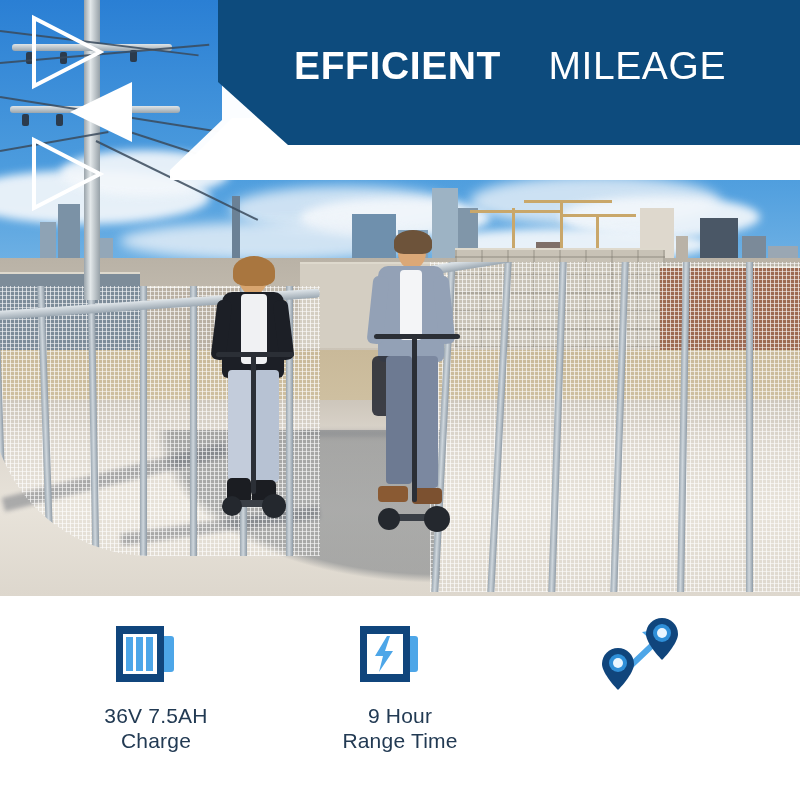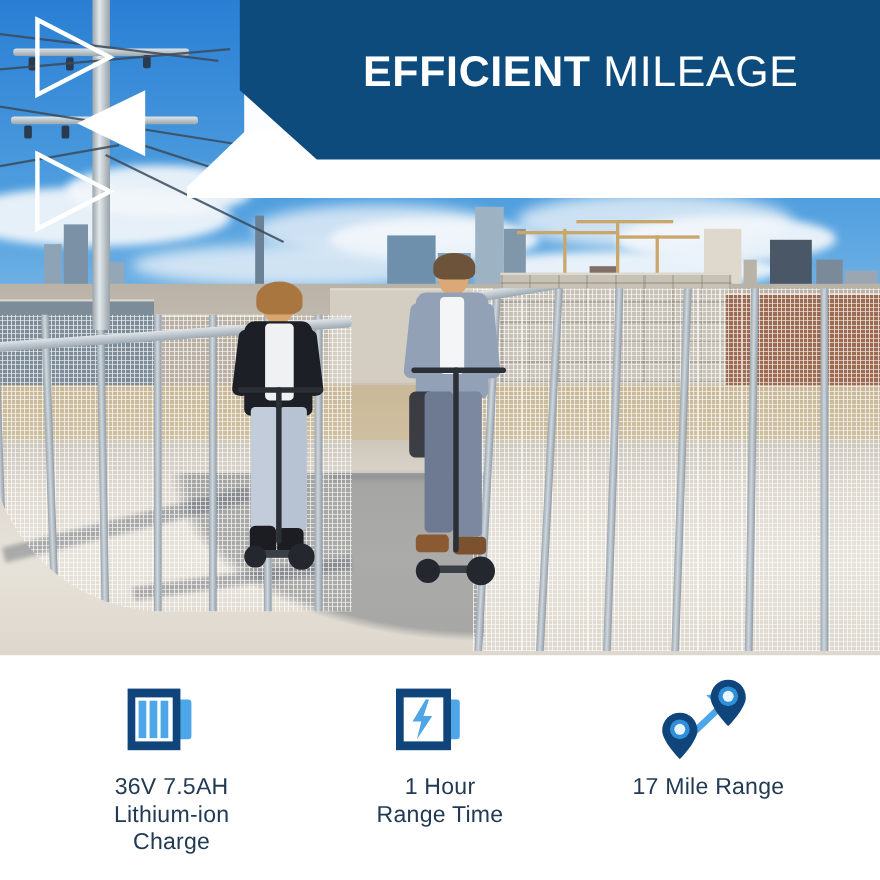--- a/index.html
+++ b/index.html
@@ -73,21 +73,21 @@
   .wheel { position:absolute; border-radius:50%; background:#24282e; }
 
   
   #tris { position:absolute; left:0; top:0; width:200px; height:230px; }
 
   
   #banner-wrap { position:absolute; left:170px; top:0; width:630px; height:180px; }
   #banner-title { position:absolute; right:74px; top:46px; white-space:nowrap;
     font-size:39px; letter-spacing:.6px; color:#ffffff; line-height:1; }
   #banner-title .strong { font-weight:bold; }
-  #banner-title .light  { font-weight:300; }
+  #banner-title .light  { font-weight:300;margin-left:36px; }
 
   
   #features { position:absolute; left:0; top:596px; width:800px; height:204px;
     background:#ffffff; display:flex; align-items:flex-start;
     padding:16px 34px 0 34px; }
   .feature { flex:1 1 0; display:flex; flex-direction:column; align-items:center; }
   .feat-icon { height:86px; display:flex; align-items:center; justify-content:center; }
   .feat-label { margin-top:6px; text-align:center; color:#223a53;
     font-size:21px; line-height:1.18; letter-spacing:.2px; }
 </style>
@@ -258,36 +258,35 @@
           <rect x="42" y="14" width="18" height="36" rx="3" fill="#4da6e8"></rect>
           <rect x="2" y="4" width="48" height="56" fill="#10457c"></rect>
           <rect x="9" y="12" width="34" height="40" fill="#ffffff"></rect>
           <rect x="12" y="15" width="7" height="34" fill="#4da6e8"></rect>
           <rect x="22" y="15" width="7" height="34" fill="#4da6e8"></rect>
           <rect x="32" y="15" width="7" height="34" fill="#4da6e8"></rect>
         </svg>
       </div>
       <div class="feat-label">
         <div>36V 7.5AH</div>
-        <div>Lithium-ion</div>
         <div>Charge</div>
       </div>
     </div>
 
     <div class="feature">
       <div class="feat-icon">
         <svg width="84" height="66" viewBox="0 0 84 66">
           <rect x="44" y="14" width="16" height="36" rx="3" fill="#4da6e8"></rect>
           <rect x="2" y="4" width="50" height="56" fill="#10457c"></rect>
           <rect x="9" y="12" width="36" height="40" fill="#ffffff"></rect>
           <polygon points="29,14 17,34 25,34 21,50 35,29 27,29 32,14" fill="#4da6e8"></polygon>
         </svg>
       </div>
       <div class="feat-label">
-        <div>1 Hour</div>
+        <div>9 Hour</div>
         <div>Range Time</div>
       </div>
     </div>
 
     <div class="feature">
       <div class="feat-icon">
         <svg width="96" height="78" viewBox="0 0 96 78">
 
           <g>
             <line x1="26" y1="58" x2="66" y2="20" stroke="#4da6e8" stroke-width="6" stroke-linecap="round"></line>
@@ -300,19 +299,16 @@
             <circle cx="66" cy="17" r="5" fill="#eaf6ff"></circle>
           </g>
 
           <g>
             <path d="M22 32 C31 32 38 39 38 48 C38 58 22 74 22 74 C22 74 6 58 6 48 C6 39 13 32 22 32 Z" fill="#10457c"></path>
             <circle cx="22" cy="47" r="9" fill="#2f8fd8"></circle>
             <circle cx="22" cy="47" r="5" fill="#eaf6ff"></circle>
           </g>
         </svg>
       </div>
-      <div class="feat-label">
-        <div>17 Mile Range</div>
-      </div>
     </div>
 
   </div>
 </div>
 
 </body></html>

